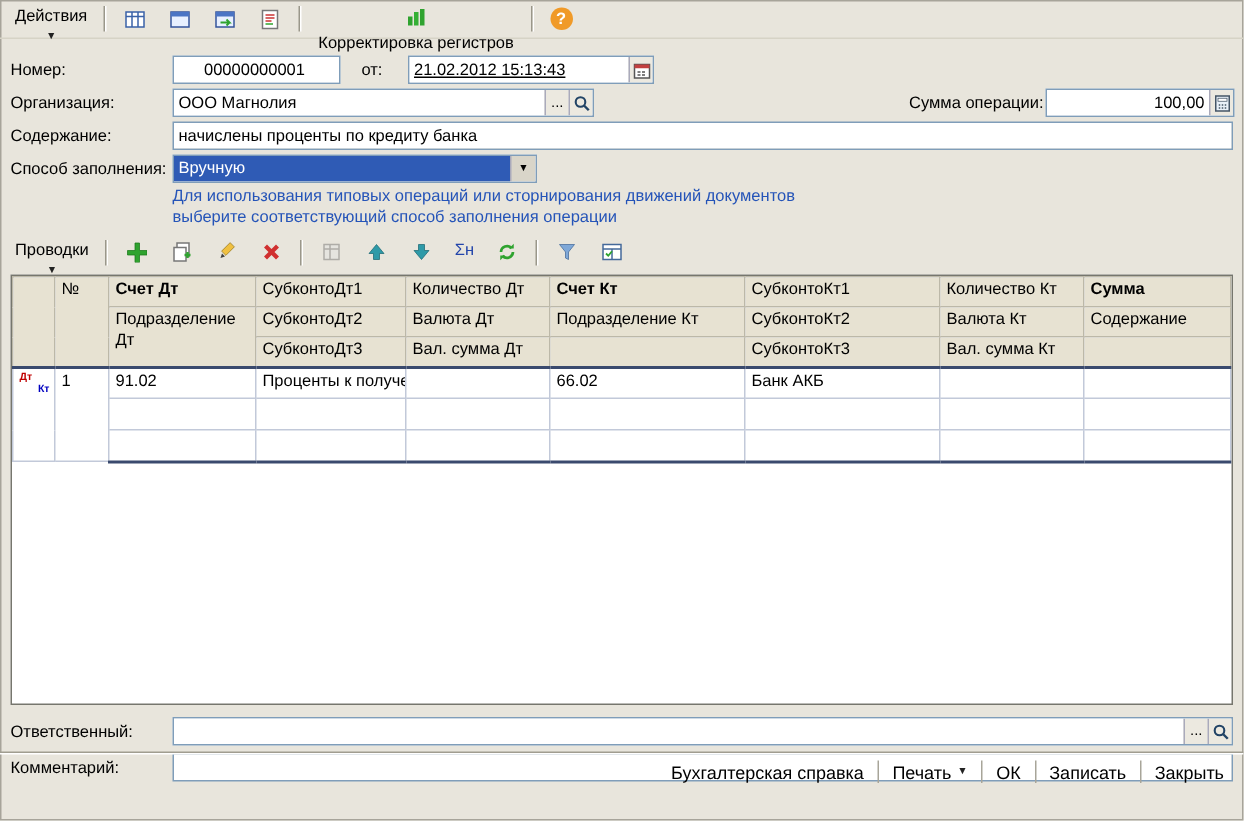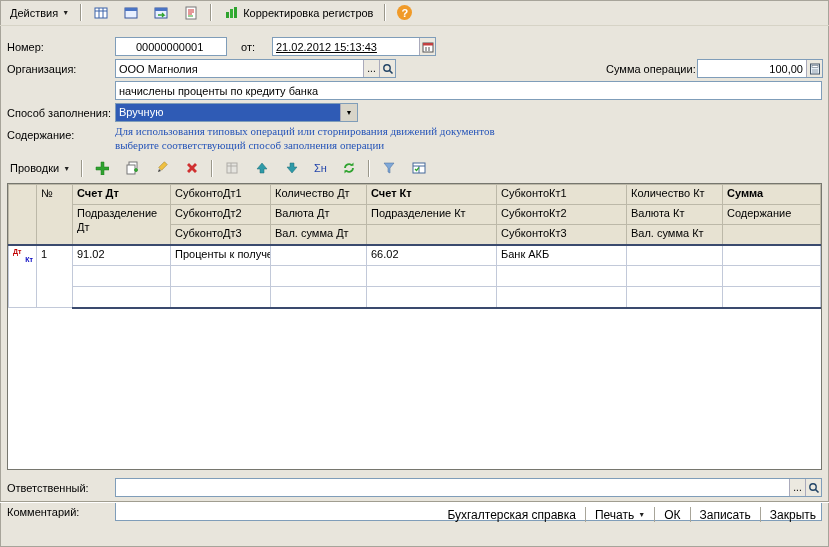--- a/index.html
+++ b/index.html
@@ -15,21 +15,21 @@
   }
   
   .toolbar {
     position: absolute; top: 0; left: 0; right: 0; height: 26px;
     display: flex; align-items: center; padding: 2px 4px; gap: 2px;
     border-bottom: 1px solid #d6d3c6;
   }
   .tb-btn {
     display: inline-flex; align-items: center; gap: 4px;
     height: 21px; padding: 2px 5px; border: 1px solid transparent;
-    background: transparent; cursor: default; white-space: nowrap;
+    background: transparent; cursor: default; white-space: nowrap; flex-direction: column;
   }
   .caret { font-size: 7px; line-height: 1; color: #222; }
   .sep { width: 2px; height: 17px; border-left: 1px solid #9a978a; border-right: 1px solid #ffffff; margin: 0 3px; }
   .icon16 { width: 16px; height: 16px; display: inline-flex; align-items: center; justify-content: center; }
   .help-ic {
     width: 15px; height: 15px; border-radius: 50%;
     background: #f09a28; color: #fff; font-weight: bold; font-size: 11px;
     display: inline-flex; align-items: center; justify-content: center;
   }
   .totals-glyph { font-weight: normal; color: #2244aa; font-size: 11px; }
@@ -48,21 +48,21 @@
   .fieldwrap input.num { text-align: right; }
   .mini-btn {
     flex: 0 0 auto; width: 16px; display: inline-flex; align-items: center; justify-content: center;
     background: #ece9e0; border-left: 1px solid #aab; font-size: 10px; cursor: default;
   }
   .dd-btn {
     flex: 0 0 auto; width: 17px; display: inline-flex; align-items: center; justify-content: center;
     background: #d9d5c9; border-left: 1px solid #aab; font-size: 7px; cursor: default;
   }
   .dd-sel { flex: 1; background: #2f5bb5; color: #fff; padding: 2px 3px; white-space: nowrap; }
-  .hint { position: absolute; color: #2554b8; white-space: nowrap; font-family: Liberation Serif, serif; }
+  .hint { position: absolute; color: #2554b8; white-space: nowrap; }
 
   
   .ptoolbar {
     position: absolute; top: 156px; left: 4px; height: 24px;
     display: flex; align-items: center; gap: 2px;
   }
 
   
   .tablebox {
     position: absolute; left: 7px; top: 183px; width: 815px; height: 287px;
@@ -204,21 +204,21 @@
       <span class="icon16">
         <svg width="12" height="12">
           <rect x="1.5" y="1" width="9" height="10" fill="#e8f0f8" stroke="#456"></rect>
           <rect x="3" y="2.5" width="6" height="2" fill="#fff" stroke="#456" stroke-width="0.5"></rect>
           <path d="M3.5 7h1M5.5 7h1M7.5 7h1M3.5 9h1M5.5 9h1M7.5 9h1" stroke="#456" fill="none"></path>
         </svg>
       </span>
     </span>
 </div>
 
-<span class="lbl" style="left:7px; top:85px;margin-top:44px;">Содержание:</span>
+<span class="lbl" style="left:7px; top:85px;">Содержание:</span>
 <div class="fieldwrap" style="left:115px; top:81px; width:707px;">
   <input readonly="" value="начислены проценты по кредиту банка" style="">
 </div>
 
 <span class="lbl" style="left:7px; top:107px;">Способ заполнения:</span>
 <div class="fieldwrap" style="left:115px; top:103px; width:243px;">
   <span class="dd-sel">Вручную</span>
   <span class="dd-btn">▼</span>
 </div>
 

